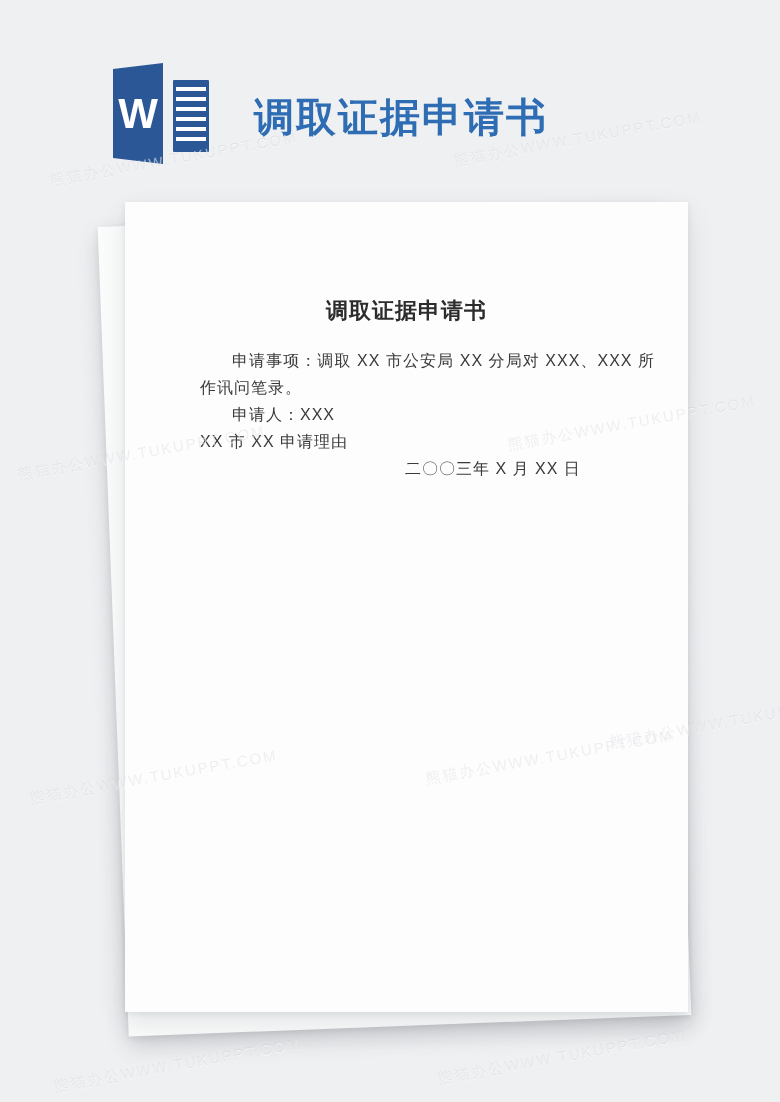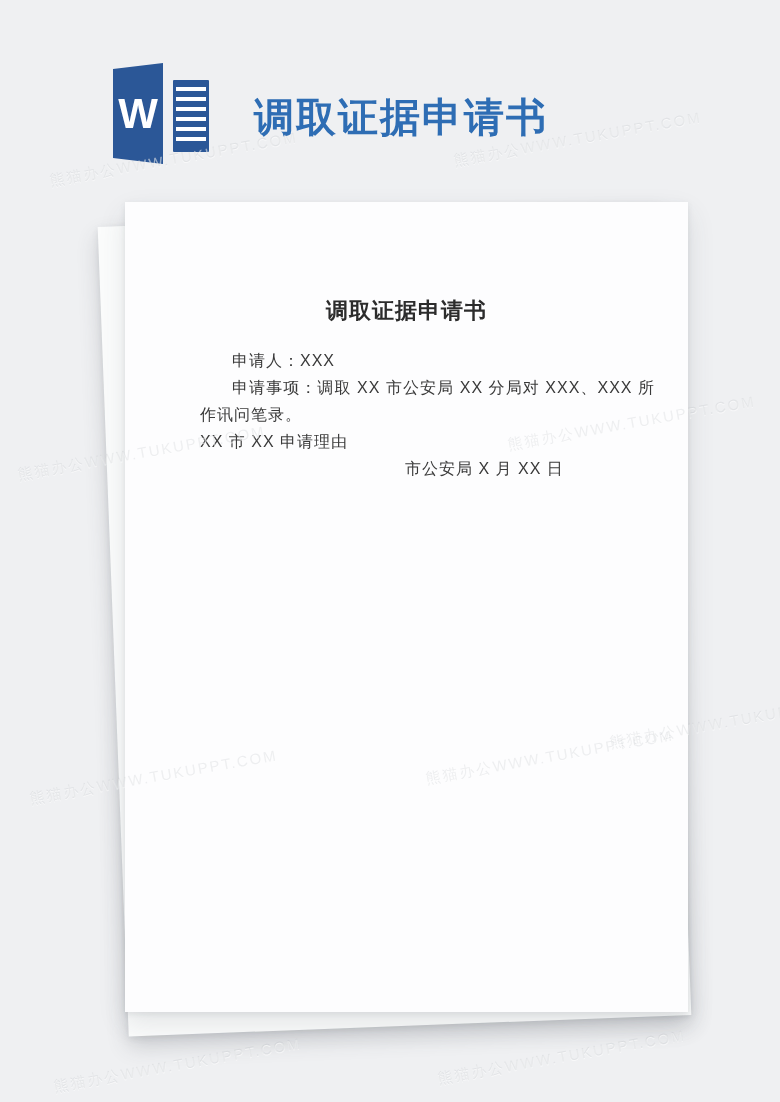--- a/index.html
+++ b/index.html
@@ -108,24 +108,24 @@
     </div>
   </div>
   <div class="header-title">调取证据申请书</div>
 </div>
 
 <div class="sheet-back"></div>
 
 <div class="sheet-main">
   <div class="doc-title">调取证据申请书</div>
   <div class="doc-body">
+    <p class="p-indent">申请事项：调取 XX 市公安局 XX 分局对 XXX、XXX 所作讯问笔录。</p>
     <p class="p-indent">申请人：XXX</p>
-    <p class="p-indent">申请事项：调取 XX 市公安局 XX 分局对 XXX、XXX 所作讯问笔录。</p>
     <p>XX 市 XX 申请理由</p>
-    <p class="p-date">市公安局 X 月 XX 日</p>
+    <p class="p-date">二〇〇三年 X 月 XX 日</p>
   </div>
 </div>
 
 <span class="wm wm-1">熊猫办公WWW.TUKUPPT.COM</span>
 <span class="wm wm-2">熊猫办公WWW.TUKUPPT.COM</span>
 <span class="wm wm-3">熊猫办公WWW.TUKUPPT.COM</span>
 <span class="wm wm-4">熊猫办公WWW.TUKUPPT.COM</span>
 <span class="wm wm-5">熊猫办公WWW.TUKUPPT.COM</span>
 <span class="wm wm-6">熊猫办公WWW.TUKUPPT.COM</span>
 <span class="wm wm-7">熊猫办公WWW.TUKUPPT.COM</span>

